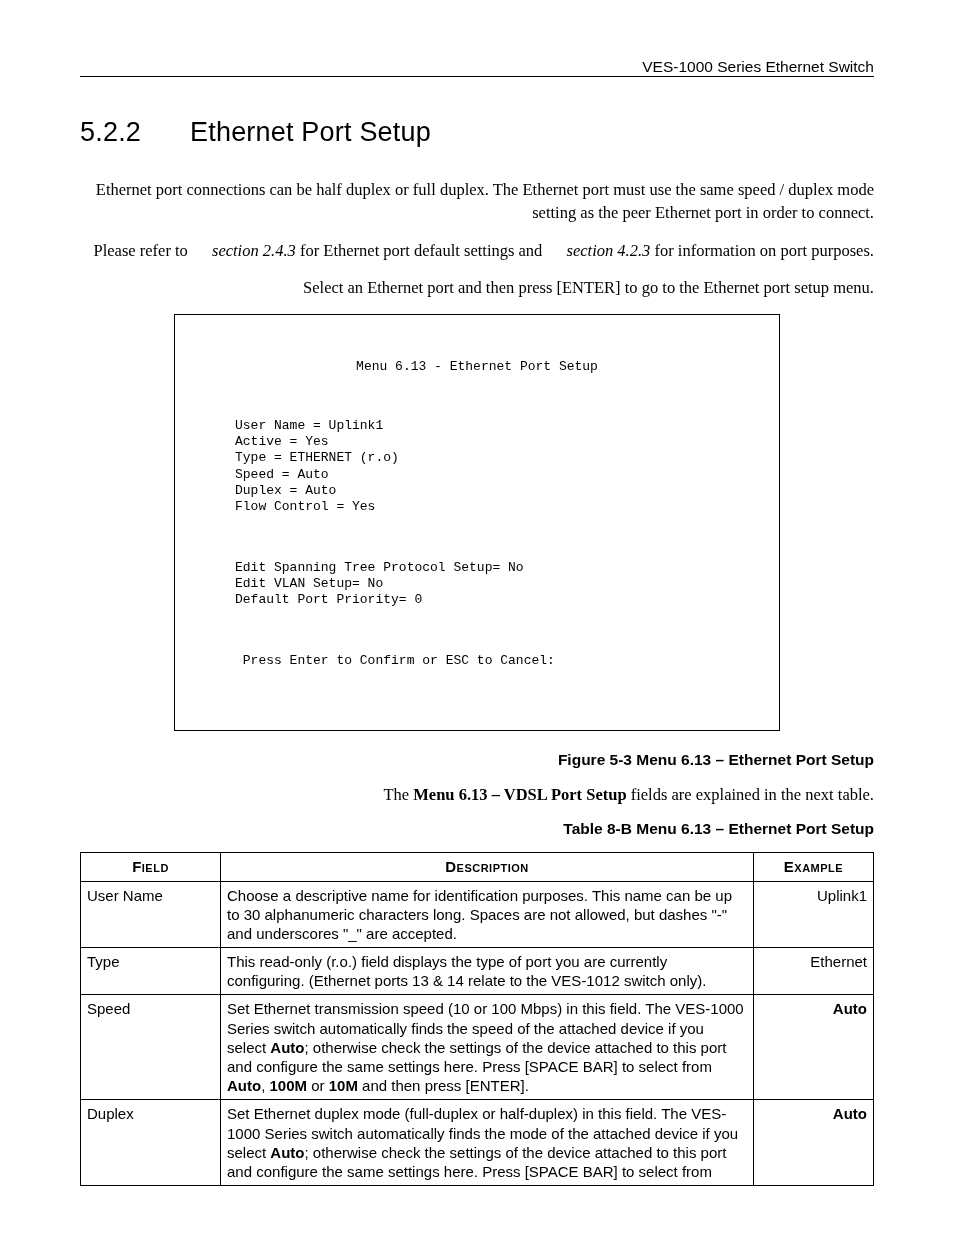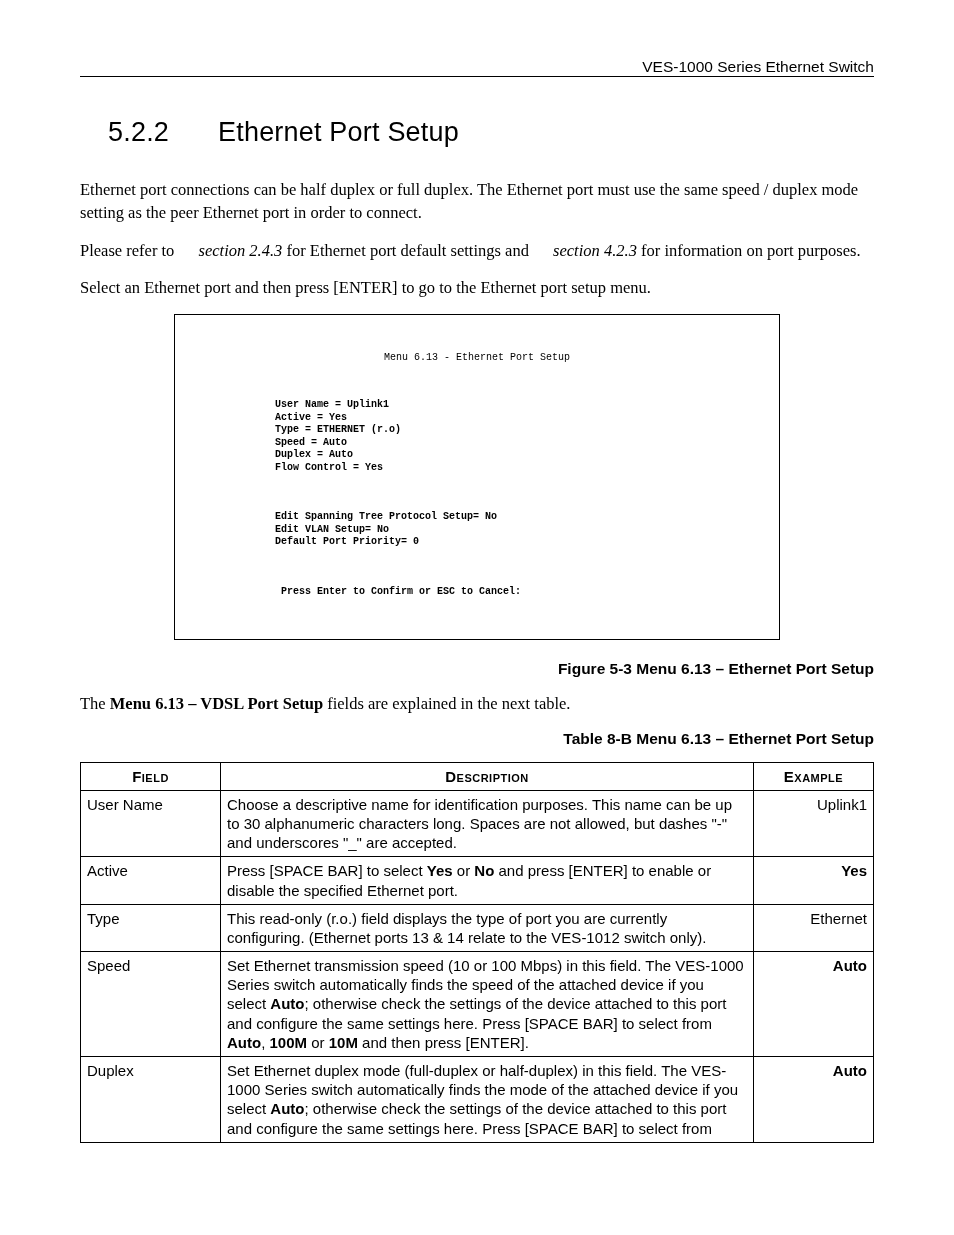--- a/index.html
+++ b/index.html
@@ -24,45 +24,44 @@
   h2.section-heading {
     font-family: Arial, Helvetica, sans-serif;
     font-weight: 400;
     font-size: 27px;
     margin: 40px 0 30px 0;
     letter-spacing: 0.2px;
   }
   h2.section-heading .num {
     display: inline-block;
     width: 110px;
-    margin-left: 28px;
   }
   p.body {
     font-size: 16.5px;
     line-height: 1.42;
     margin: 0 0 14px 0;
+    text-align: right;
   }
   .italic { font-style: italic; margin-left: 20px; }
   .bold { font-weight: bold; }
   .terminal-box {
     border: 1px solid #000;
     margin: 8px 94px 20px 94px;
-    padding: 12px 20px 16px 20px;
+    padding: 12px 20px 28px 20px;
     font-family: "Courier New", Courier, monospace;
-    font-size: 10px;
+    font-size: 13px;
     line-height: 1.25;
     white-space: pre;
   }
   .terminal-title {
     text-align: center;
     margin-bottom: 10px;
   }
   .terminal-block {
-    margin-left: 80px;
-    font-weight: bold;
+    margin-left: 40px;
   }
   .fig-caption, .tbl-caption {
     text-align: right;
     font-family: Arial, Helvetica, sans-serif;
     font-weight: bold;
     font-size: 15.5px;
     margin: 6px 0 14px 0;
   }
   table.data {
     border-collapse: collapse;
@@ -146,25 +145,20 @@
         <th>Example</th>
       </tr>
     </thead>
     <tbody id="tbody">
         <tr>
           <td>User Name</td>
           <td><span>Choose a descriptive name for identification purposes. This name can be up to 30 alphanumeric characters long. Spaces are not allowed, but dashes "-" and underscores "_" are accepted.</span></td>
           <td class="ex">Uplink1</td>
         </tr>
         <tr>
-          <td>Active</td>
-          <td><span>Press [SPACE BAR] to select </span><span style="font-weight: bold;">Yes</span><span> or </span><span style="font-weight: bold;">No</span><span> and press [ENTER] to enable or disable the specified Ethernet port.</span></td>
-          <td class="ex" style="font-weight: bold;">Yes</td>
-        </tr>
-        <tr>
           <td>Type</td>
           <td><span>This read-only (r.o.) field displays the type of port you are currently configuring.  (Ethernet ports 13 &amp; 14 relate to the VES-1012 switch only).</span></td>
           <td class="ex">Ethernet</td>
         </tr>
         <tr>
           <td>Speed</td>
           <td><span>Set Ethernet transmission speed (10 or 100 Mbps) in this field. The VES-1000 Series switch automatically finds the speed of the attached device if you select </span><span style="font-weight: bold;">Auto</span><span>; otherwise check the settings of the device attached to this port and configure the same settings here. Press [SPACE BAR] to select from </span><span style="font-weight: bold;">Auto</span><span>, </span><span style="font-weight: bold;">100M</span><span> or </span><span style="font-weight: bold;">10M</span><span> and then press [ENTER].</span></td>
           <td class="ex" style="font-weight: bold;">Auto</td>
         </tr>
         <tr>

